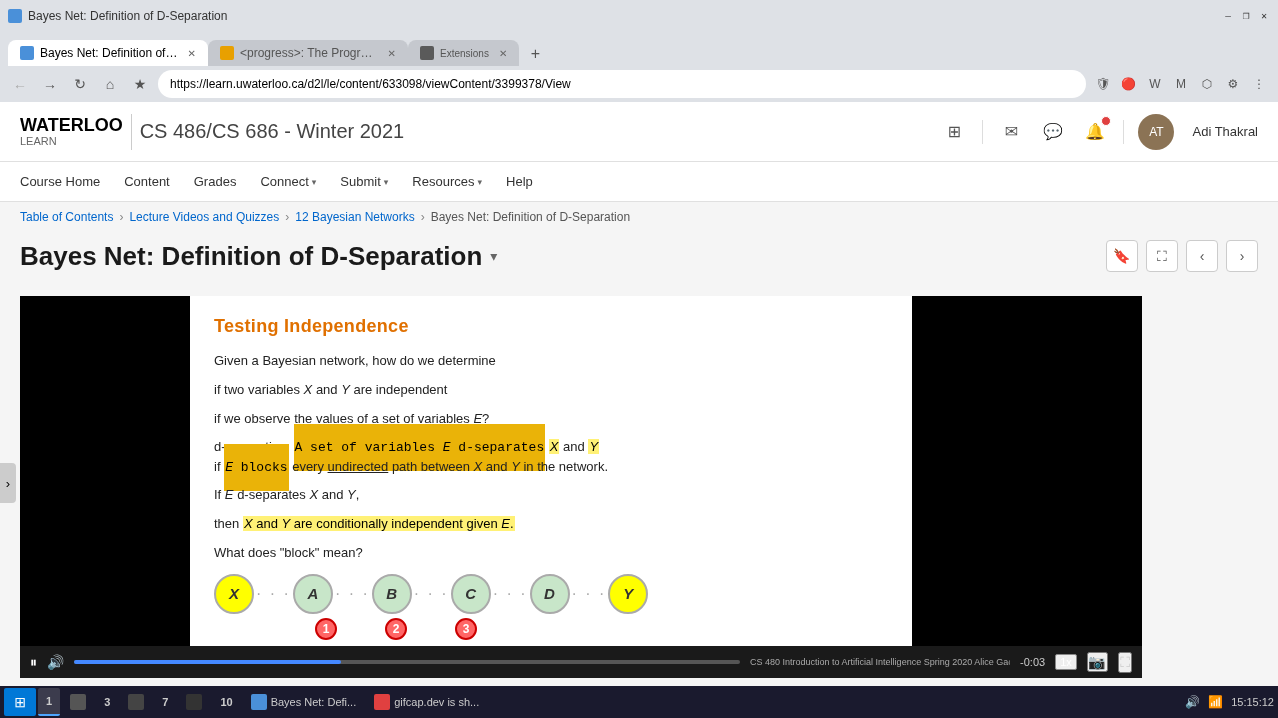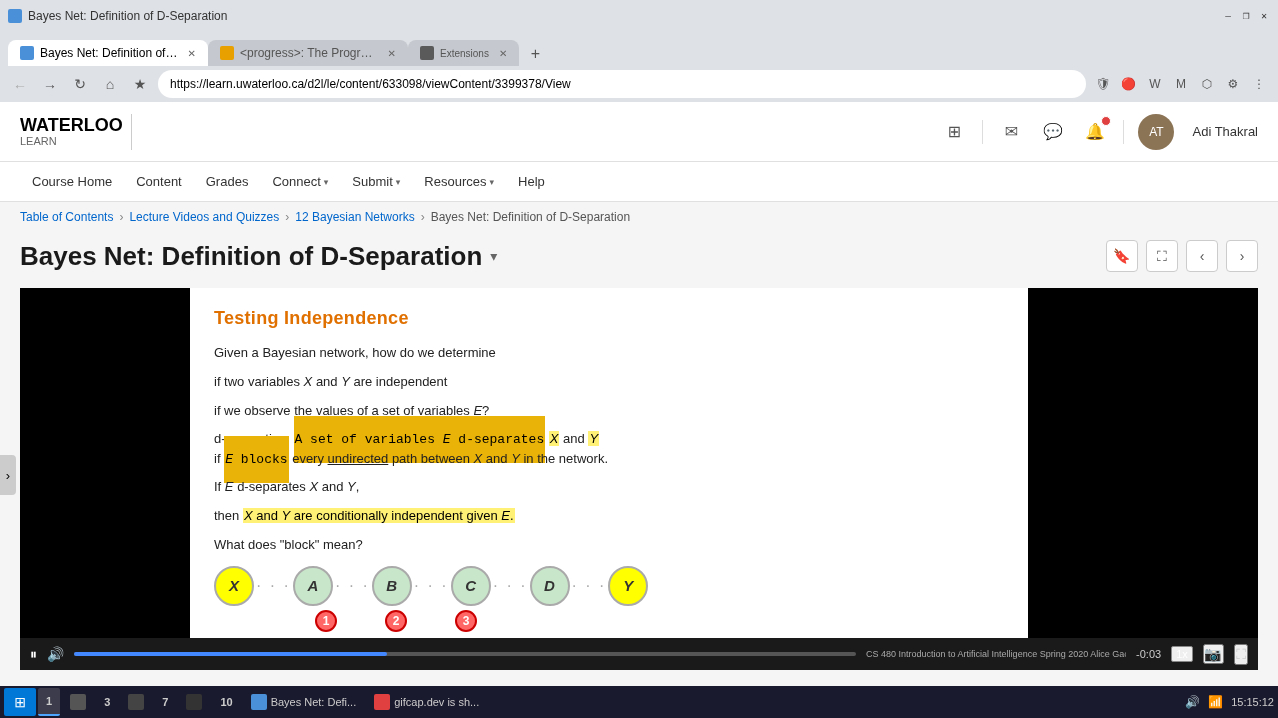--- a/index.html
+++ b/index.html
@@ -35,21 +35,21 @@
     .logo-divider { width: 1px; height: 36px; background: #ccc; margin: 0 8px; }
     .course-title { font-size: 20px; color: #444; font-weight: normal; }
     .header-icons { display: flex; align-items: center; gap: 14px; }
     .h-icon { width: 28px; height: 28px; display: flex; align-items: center; justify-content: center; color: #555; font-size: 16px; cursor: pointer; position: relative; }
     .notif-badge { position: absolute; top: -2px; right: -2px; width: 10px; height: 10px; background: #e04040; border-radius: 50%; border: 1px solid white; }
     .avatar { width: 36px; height: 36px; border-radius: 50%; background: #8b7355; display: flex; align-items: center; justify-content: center; color: white; font-size: 12px; overflow: hidden; }
     .user-name { font-size: 13px; color: #333; margin-left: 4px; }
     .icon-sep { width: 1px; height: 24px; background: #ddd; }
 
     
-    .site-nav { background: white; border-bottom: 1px solid #e0e0e0; padding: 0 32px; height: 40px; display: flex; align-items: center; gap: 24px; }
+    .site-nav { background: white; border-bottom: 1px solid #e0e0e0; padding: 0 20px; height: 40px; display: flex; align-items: center; gap: 24px; }
     .nav-link { font-size: 13px; color: #333; cursor: pointer; text-decoration: none; display: flex; align-items: center; gap: 3px; }
     .dropdown-arrow { font-size: 9px; color: #666; }
 
     
     .content-area { background: #f5f5f5; padding: 0; }
     .breadcrumb { padding: 8px 20px; font-size: 12px; color: #555; display: flex; align-items: center; gap: 6px; }
     .bc-sep { color: #888; }
     .bc-link { color: #0066cc; cursor: pointer; }
 
     
@@ -57,21 +57,21 @@
     .page-title-row { display: flex; align-items: center; gap: 8px; }
     .page-title { font-size: 26px; font-weight: bold; color: #1a1a1a; }
     .title-dropdown { font-size: 14px; color: #666; cursor: pointer; }
     .page-header-actions { display: flex; align-items: center; gap: 8px; }
     .action-btn { width: 32px; height: 32px; border: 1px solid #ccc; border-radius: 4px; background: white; display: flex; align-items: center; justify-content: center; cursor: pointer; color: #555; font-size: 14px; }
 
     
     .slide-panel { display: flex; padding: 8px 0 0 0; position: relative; }
     .panel-toggle { position: absolute; left: 0; top: 50%; transform: translateY(-50%); width: 16px; height: 40px; background: #ccc; border-radius: 0 4px 4px 0; cursor: pointer; display: flex; align-items: center; justify-content: center; z-index: 10; }
 
-    .video-container { margin: 8px 20px; width: 1238px; position: relative; }
+    .video-container { margin: 16px 20px; width: 1122px; position: relative; }
     .video-wrapper { background: #000; position: relative; width: 100%; height: 350px; display: flex; }
     .left-black { background: #000; width: 170px; flex-shrink: 0; }
     .slide-content { flex: 1; background: white; padding: 20px 24px; overflow: hidden; font-size: 13px; }
     .right-black { background: #000; width: 230px; flex-shrink: 0; }
 
     .slide-title { color: #e07000; font-size: 18px; font-weight: bold; margin-bottom: 14px; letter-spacing: 0.3px; }
     .slide-text { color: #222; line-height: 1.6; margin-bottom: 8px; }
     .highlight-green { background: #eab308; color: #000; padding: 16px 1px; font-family: Liberation Mono, monospace; }
     .highlight-yellow { background: #fff176; color: #000; padding: 0 1px; }
     .underline { text-decoration: underline; }
@@ -173,20 +173,21 @@
   </div>
 </div>
 
 <div class="site-header">
   <div class="logo-area">
     <div class="logo-text">
       <span>WATERLOO</span>
       <span class="logo-learn">LEARN</span>
     </div>
     <div class="logo-divider"></div>
+    <span class="course-title">CS 486/CS 686 - Winter 2021</span>
   </div>
   <div class="header-icons">
     <div class="h-icon">⊞</div>
     <div class="icon-sep"></div>
     <div class="h-icon">✉</div>
     <div class="h-icon">💬</div>
     <div class="h-icon">
       🔔
       <div class="notif-badge"></div>
     </div>

